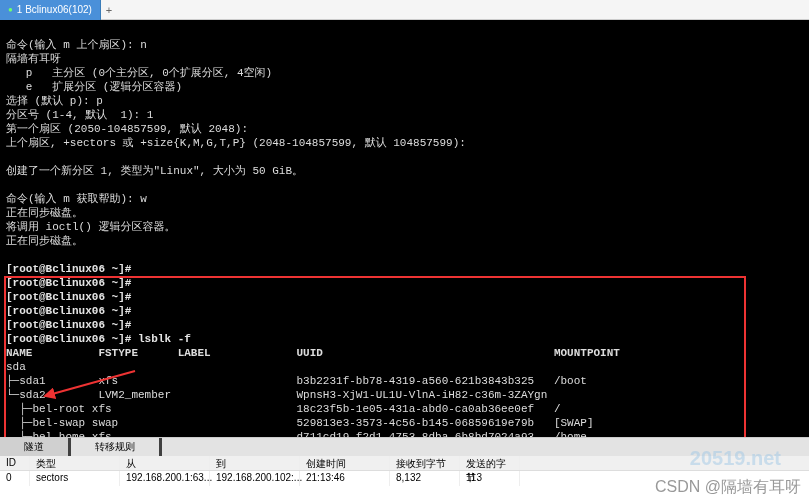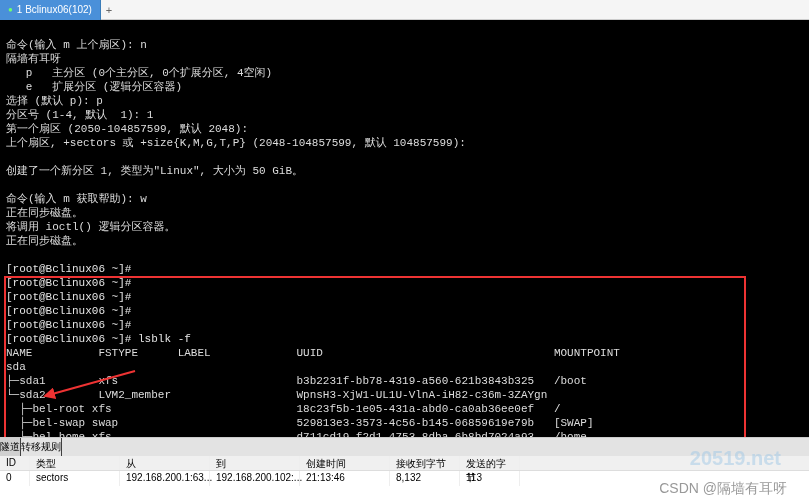--- a/index.html
+++ b/index.html
@@ -4,34 +4,34 @@
 <style>
 * { margin: 0; padding: 0; box-sizing: border-box; }
 body { font-family: "Microsoft YaHei", sans-serif; font-size: 11px; background: #f0f0f0; width: 809px; height: 500px; overflow: hidden; position: relative; }
 .titlebar { height: 20px; background: #f5f5f5; border-bottom: 1px solid #ccc; display: flex; align-items: center; }
 .tab { background: #4a90d9; color: #fff; height: 20px; padding: 0 8px; display: flex; align-items: center; font-size: 10px; border-right: 1px solid #3a7cb8; }
 .tab .dot { color: #6eff6e; margin-right: 4px; font-size: 8px; }
 .addtab { width: 16px; text-align: center; color: #666; }
 .term-wrap { background: #000; height: 417px; overflow: hidden; position: relative; }
 .term { font-family: "Courier New", monospace; font-size: 11px; color: #ddd; padding: 4px 6px; line-height: 14px; white-space: pre; }
 .prompt { color: #e5e5e5; font-weight: bold; }
-.bold { font-weight: normal; }
+.bold { font-weight: bold; }
 .redbox { position: absolute; border: 2px solid #e33; left: 4px; top: 256px; width: 742px; height: 168px; pointer-events: none; }
 .arrow { position: absolute; left: 40px; top: 346px; width: 100px; height: 40px; pointer-events: none; }
 .bottom { background: #fff; height: 63px; border-top: 1px solid #ccc; }
 .tabs2 { background: #e3e3e3; height: 18px; display: flex; font-size: 10px; }
-.tab2 { padding: 2px 0; border-right: 1px solid #404040; }
+.tab2 { padding: 2px 24px; border-right: 3px solid #404040; }
 .tab2.active { background: #d0d0d0; }
 .grid { font-size: 10px; }
 .ghead { display: flex; background: #f0f0f0; border-bottom: 1px solid #ddd; height: 15px; }
 .grow { display: flex; height: 15px; }
 .cell { padding: 1px 6px; border-right: 1px solid #eee; }
 .c0{width:30px}.c1{width:90px}.c2{width:90px}.c3{width:90px}.c4{width:90px}.c5{width:70px}.c6{width:60px}
 .watermark { position: absolute; right: 28px; bottom: 30px; color: rgba(160,200,230,0.5); font-size: 20px; font-weight: bold; pointer-events: none; }
-.csdn { position: absolute; right: 22px; bottom: 2px; font-size: 14px; color: #999; }
+.csdn { position: absolute; right: 8px; bottom: 2px; font-size: 16px; color: #999; }
 </style>
 </head>
 <body>
 
 <div class="titlebar">
   <div class="tab">
     <span class="dot">●</span>
     <span>1</span>&nbsp;
     <span>Bclinux06(102)</span>
   </div>

